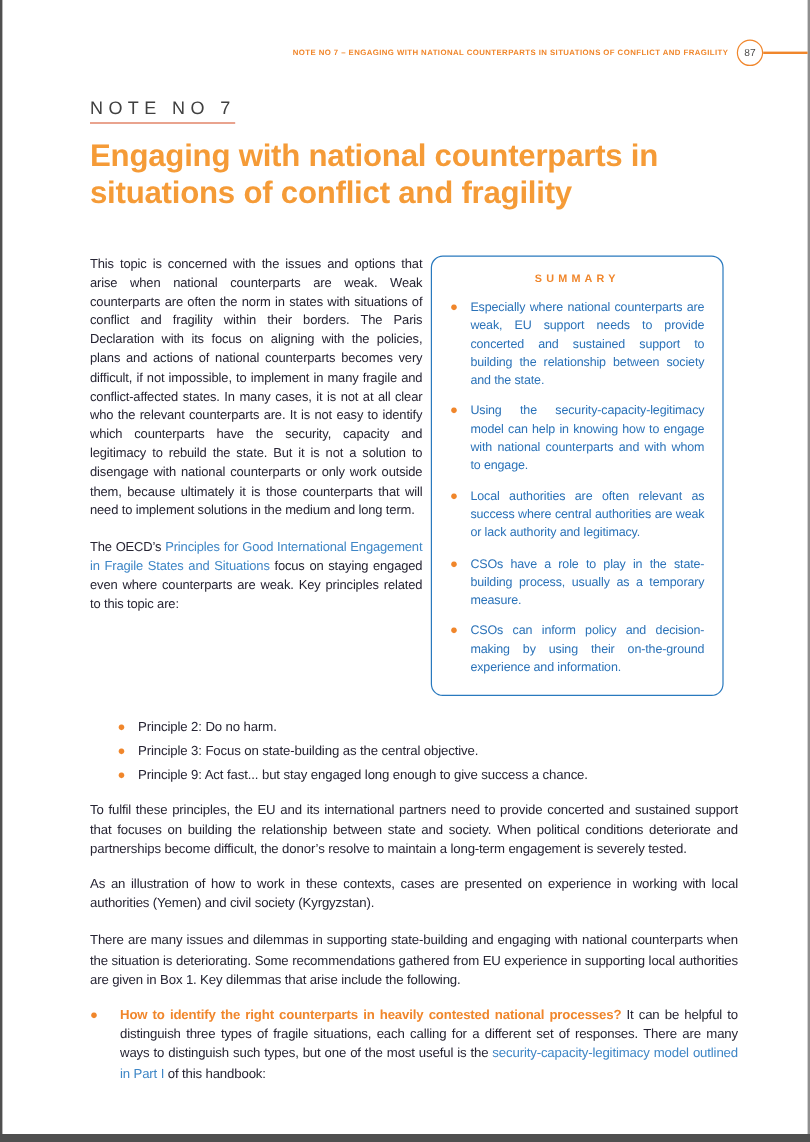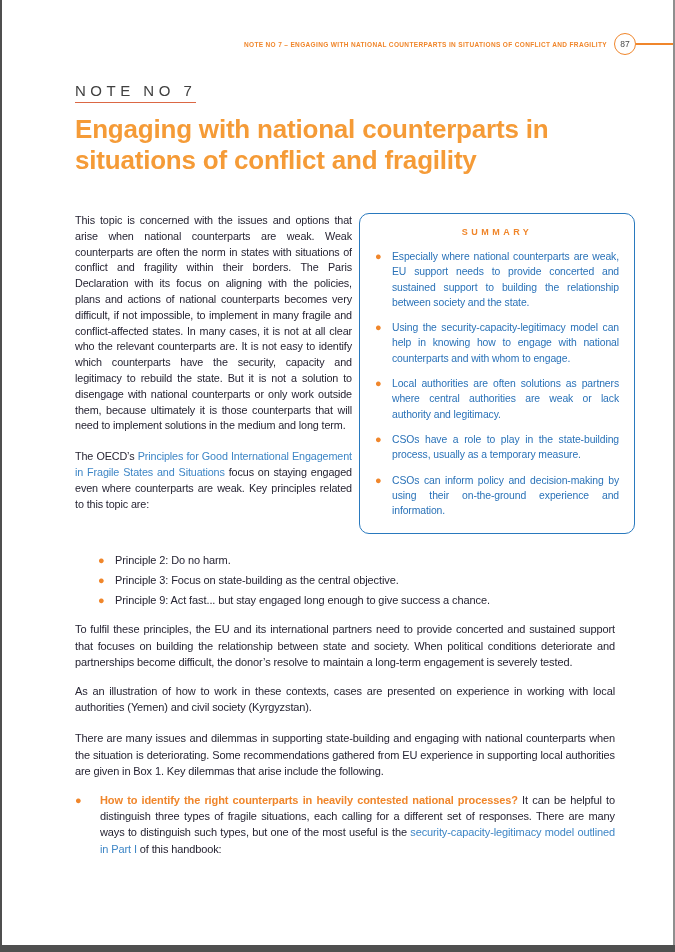--- a/index.html
+++ b/index.html
@@ -55,21 +55,21 @@
   }
   .link { color:#3E86C6; text-decoration:none; cursor:pointer; }
 
   
   .overview-row { margin-top:37px; display:flex; align-items:flex-start; }
   .overview-left { width:277px; flex:0 0 auto; }
   .overview-left .body-text { }
   .overview-left .para-2 { margin-top:15px; }
 
   .summary-box {
-    margin-left:7px; width:276px; flex:0 0 auto;
+    margin-left:7px; width:244px; flex:0 0 auto;
     border:1.5px solid #2979BE; border-radius:10px;
     padding:13px 15px 15px 15px;
   }
   .summary-title {
     text-align:center; color:#F0862B; font-weight:bold;
     font-size:9px; letter-spacing:3.5px;
   }
   .summary-list { list-style:none; margin-top:12px; }
   .summary-list li { display:flex; margin-bottom:10px; }
   .summary-list li:last-child { margin-bottom:0; }
@@ -136,21 +136,21 @@
           <li>
             <span class="dot">●</span>
             <span class="s-text">Especially where national counterparts are weak, EU support needs to provide concerted and sustained support to building the relationship between society and the state.</span>
           </li>
           <li>
             <span class="dot">●</span>
             <span class="s-text">Using the security-capacity-legitimacy model can help in knowing how to engage with national counterparts and with whom to engage.</span>
           </li>
           <li>
             <span class="dot">●</span>
-            <span class="s-text">Local authorities are often solutions as partners where central authorities are weak or lack authority and legitimacy.</span>
+            <span class="s-text">Local authorities are often relevant as success where central authorities are weak or lack authority and legitimacy.</span>
           </li>
           <li>
             <span class="dot">●</span>
             <span class="s-text">CSOs have a role to play in the state-building process, usually as a temporary measure.</span>
           </li>
           <li>
             <span class="dot">●</span>
             <span class="s-text">CSOs can inform policy and decision-making by using their on-the-ground experience and information.</span>
           </li>
         </ul>

